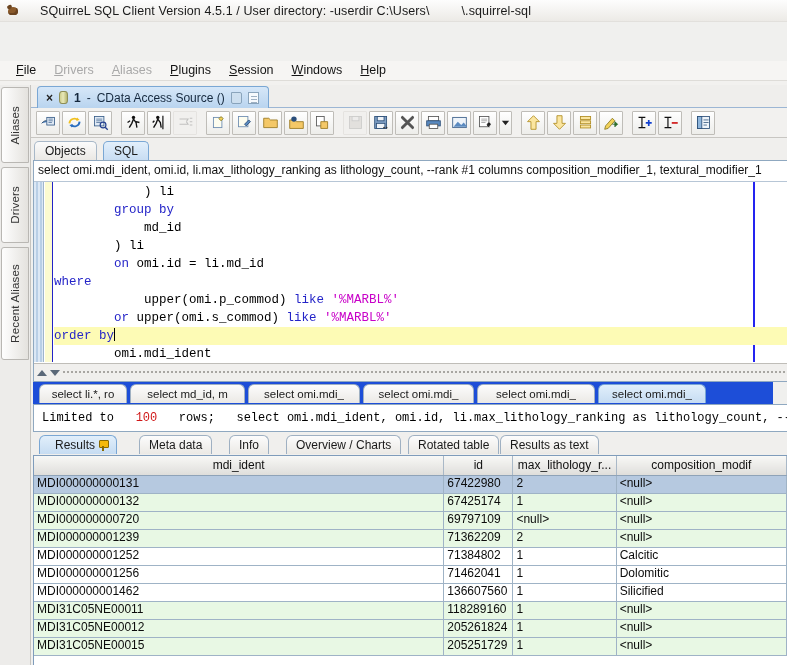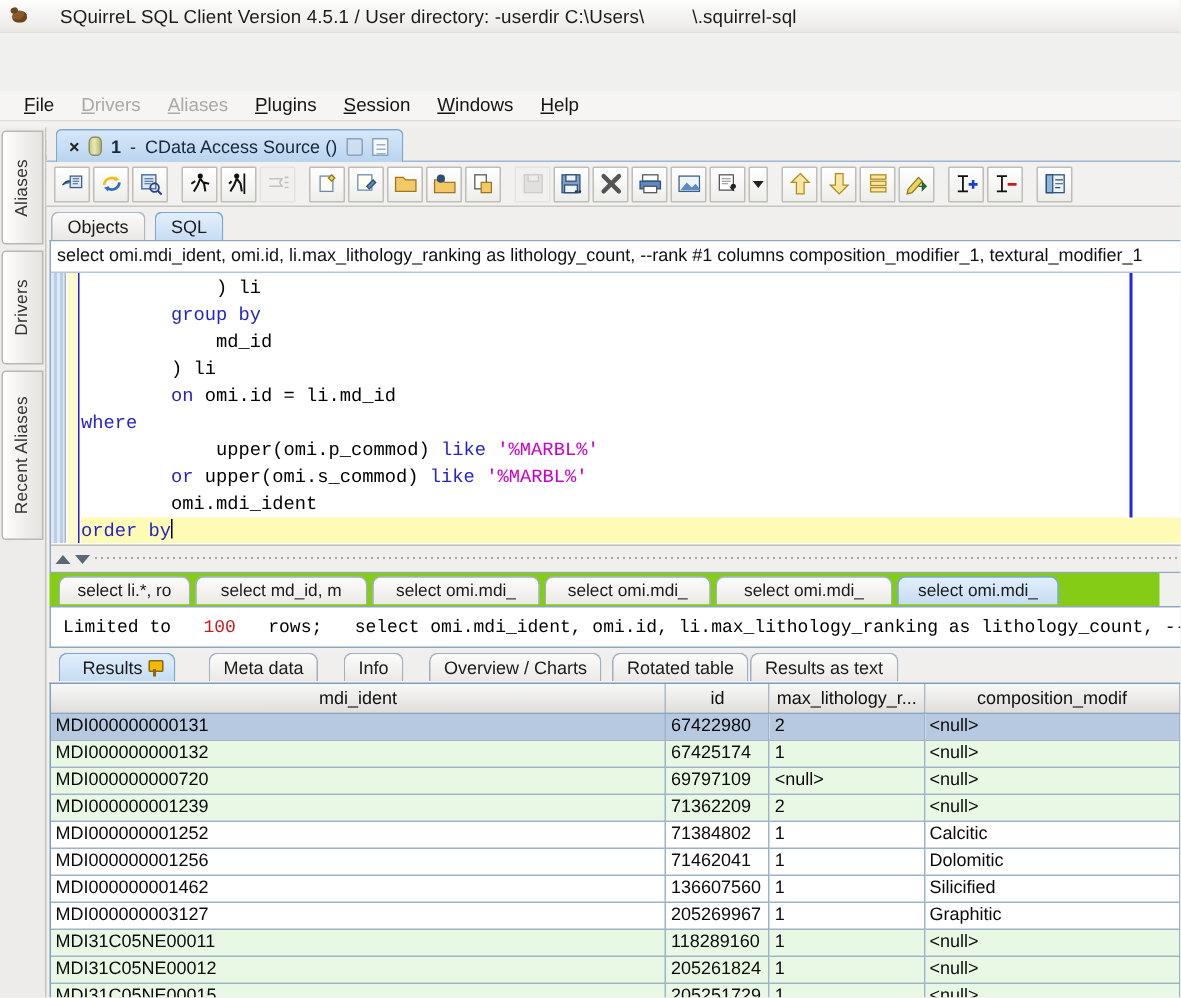--- a/index.html
+++ b/index.html
@@ -198,21 +198,21 @@
     background-image: radial-gradient(#a8a6a2 1px, transparent 1px);
     background-size: 4px 4px;
   }
   .tri { width: 0; height: 0; border-left: 5px solid transparent; border-right: 5px solid transparent; }
   .tri.up { border-bottom: 6px solid #5a6878; }
   .tri.down { border-top: 6px solid #5a6878; }
 
   
   .res-strip {
     position: absolute; left: 33px; top: 382px; right: 14px; height: 22px;
-    background: #84cc16;
+    background: #1d4ed8;
   }
   .rtab {
     position: absolute; top: 2px; height: 19px; padding: 0 9px;
     display: flex; align-items: center; font-size: 11.5px; color: #1a1a1a;
     border: 1px solid #9fb0c2; border-bottom: none;
     border-radius: 6px 6px 0 0;
     background: linear-gradient(#fcfcfc, #ebe9e5);
     white-space: nowrap;
   }
   .rtab.sel { background: linear-gradient(#e1effb, #c6dcf2); border-color: #7aa7d4; }
@@ -649,22 +649,22 @@
       <div class="margin-line"></div>
       <div class="code" id="sql-code">
           <div class="cline"><span class="pl">            ) li</span></div>
           <div class="cline"><span class="pl">        </span><span class="kw">group by</span></div>
           <div class="cline"><span class="pl">            md_id</span></div>
           <div class="cline"><span class="pl">        ) li</span></div>
           <div class="cline"><span class="pl">        </span><span class="kw">on</span><span class="pl"> omi.id = li.md_id</span></div>
           <div class="cline"><span class="kw">where</span></div>
           <div class="cline"><span class="pl">            upper(omi.p_commod) </span><span class="kw">like</span><span class="pl"> </span><span class="str">'%MARBL%'</span></div>
           <div class="cline"><span class="pl">        </span><span class="kw">or</span><span class="pl"> upper(omi.s_commod) </span><span class="kw">like</span><span class="pl"> </span><span class="str">'%MARBL%'</span></div>
+          <div class="cline hl"><span class="kw">order by</span><span class="caret"></span></div>
           <div class="cline"><span class="pl">        omi.mdi_ident</span></div>
-          <div class="cline hl"><span class="kw">order by</span><span class="caret"></span></div>
         </div>
     </div>
     <div class="sql-hscroll">
       <div class="tri up"></div>
       <div class="tri down"></div>
       <div class="hsc-dots"></div>
     </div>
   </div>
 
   <div class="res-strip" id="res-strip">
@@ -769,26 +769,20 @@
             <td>71462041</td>
             <td>1</td>
             <td>Dolomitic</td>
           </tr>
           <tr class="r-white">
             <td>MDI000000001462</td>
             <td>136607560</td>
             <td>1</td>
             <td>Silicified</td>
           </tr>
-          <tr class="r-white">
-            <td>MDI000000003127</td>
-            <td>205269967</td>
-            <td>1</td>
-            <td>Graphitic</td>
-          </tr>
           <tr class="r-green">
             <td>MDI31C05NE00011</td>
             <td>118289160</td>
             <td>1</td>
             <td class="c-green">&lt;null&gt;</td>
           </tr>
           <tr class="r-green">
             <td>MDI31C05NE00012</td>
             <td>205261824</td>
             <td>1</td>

